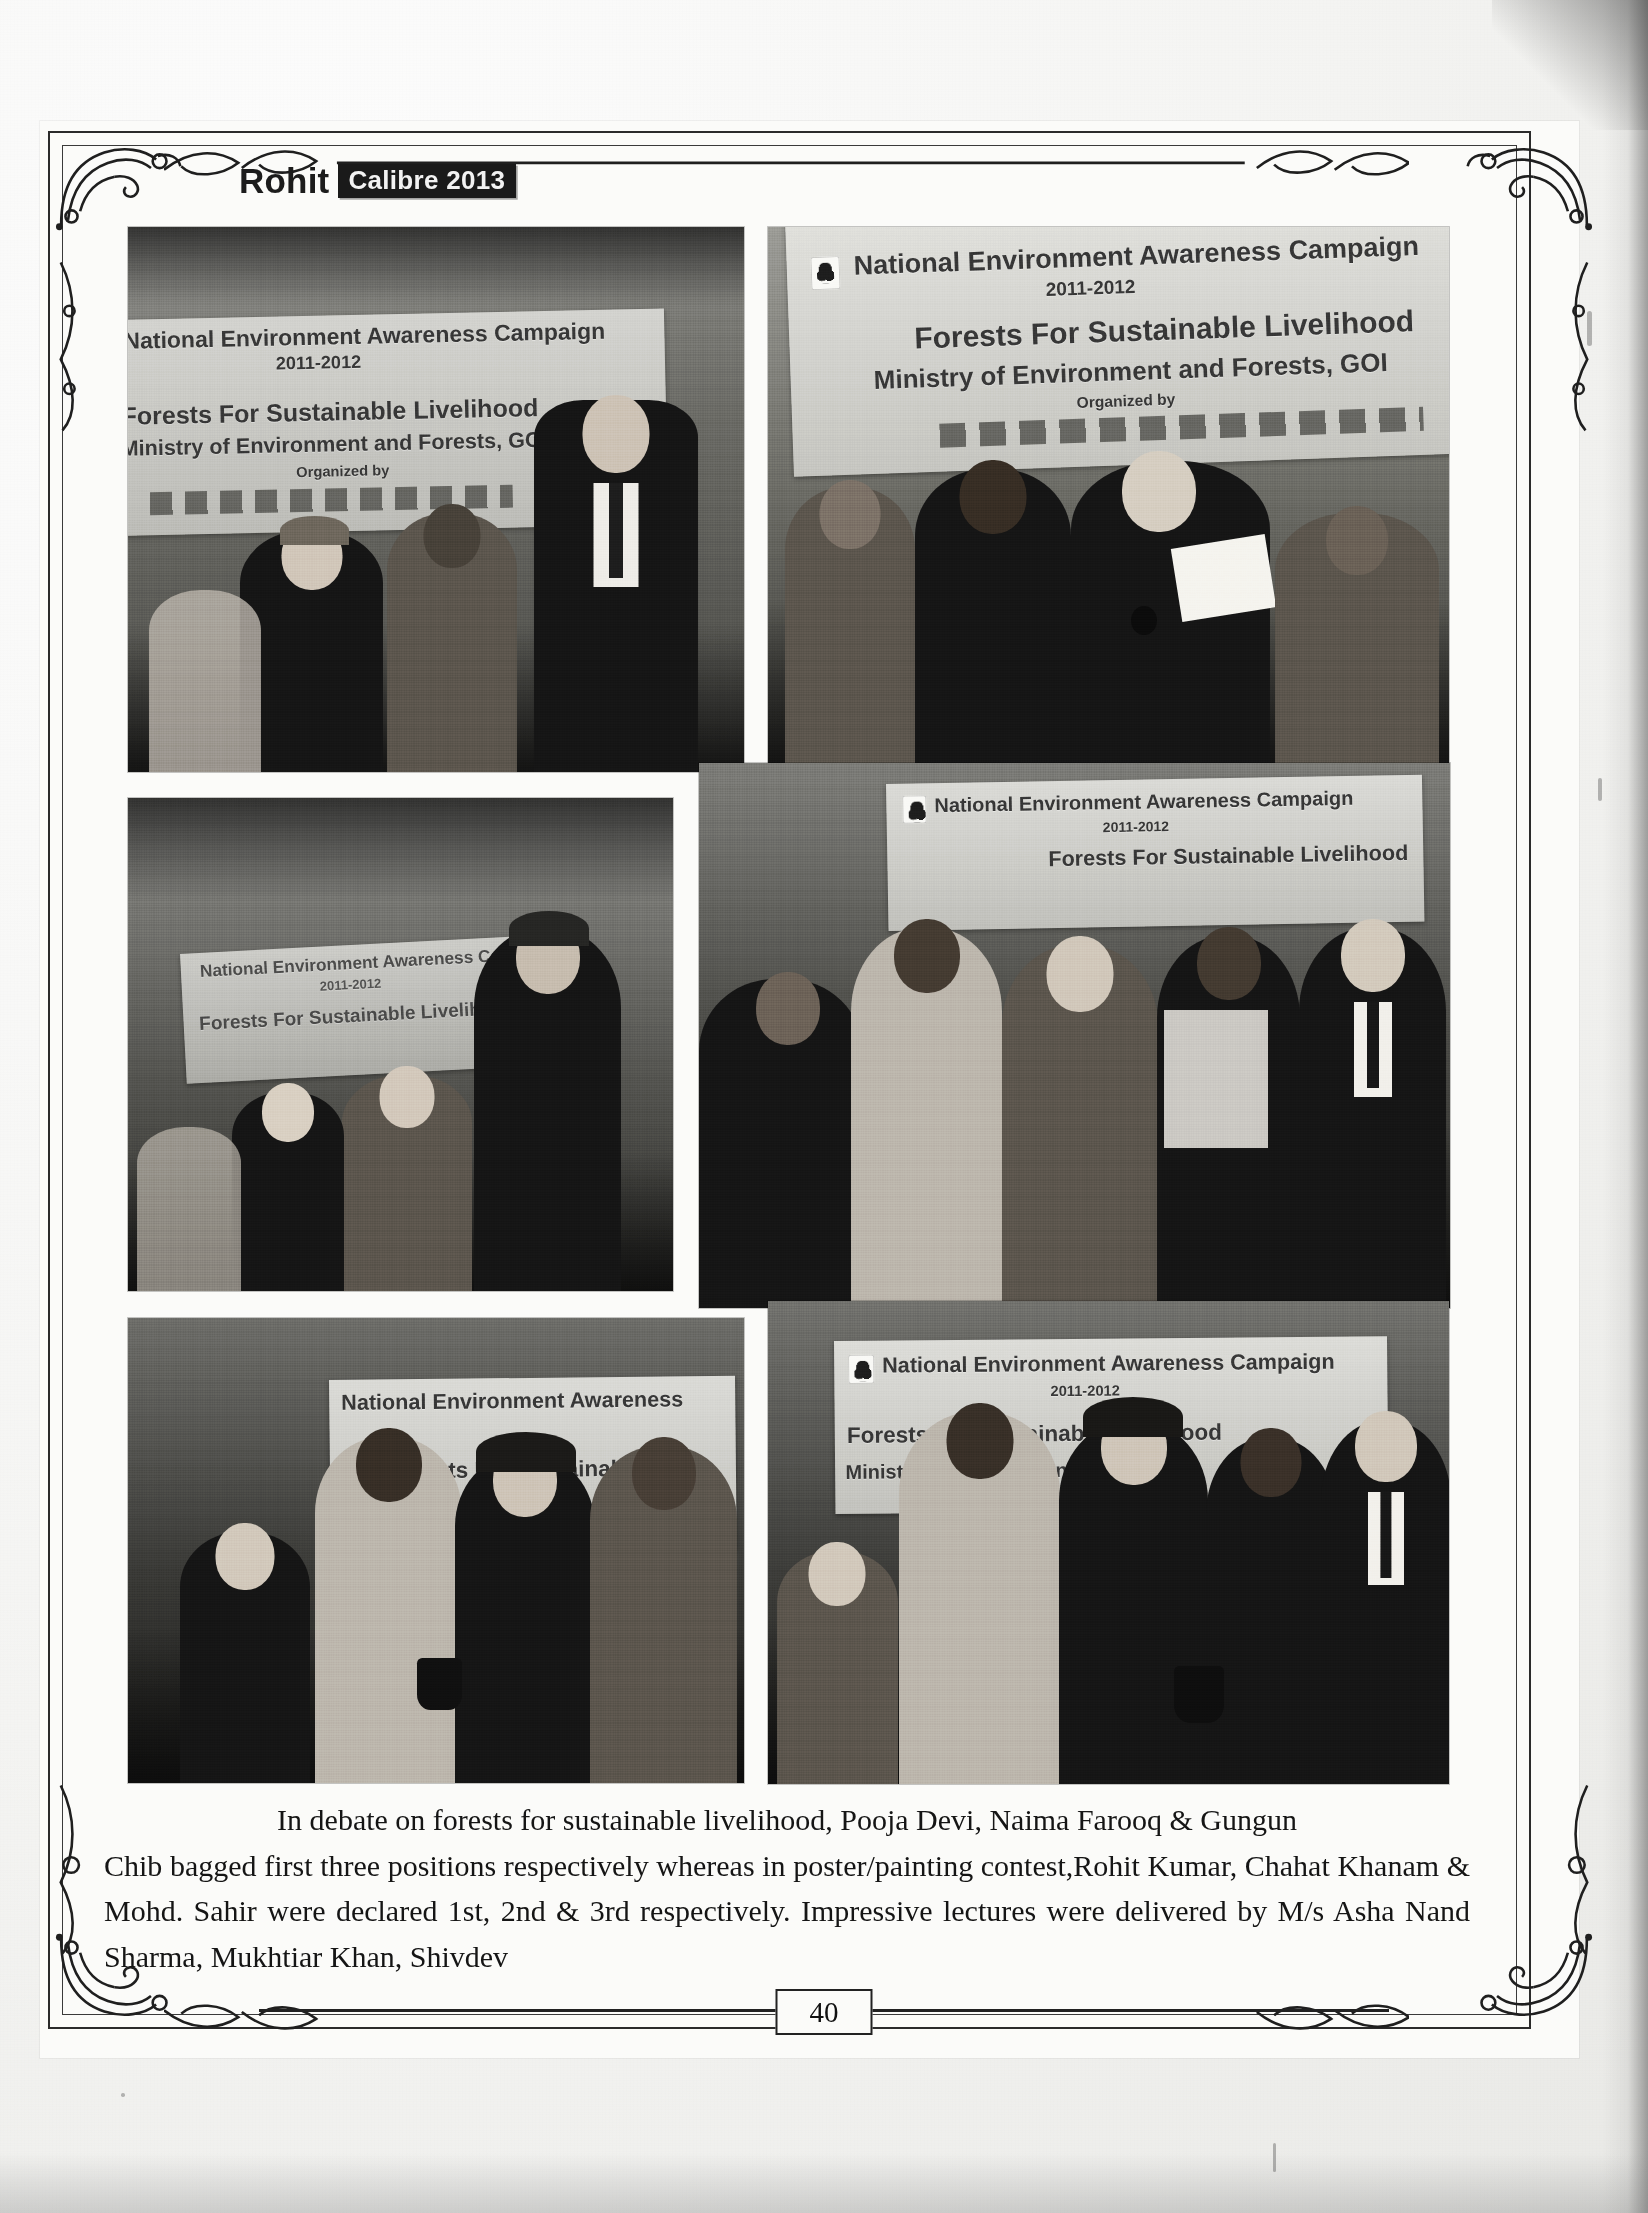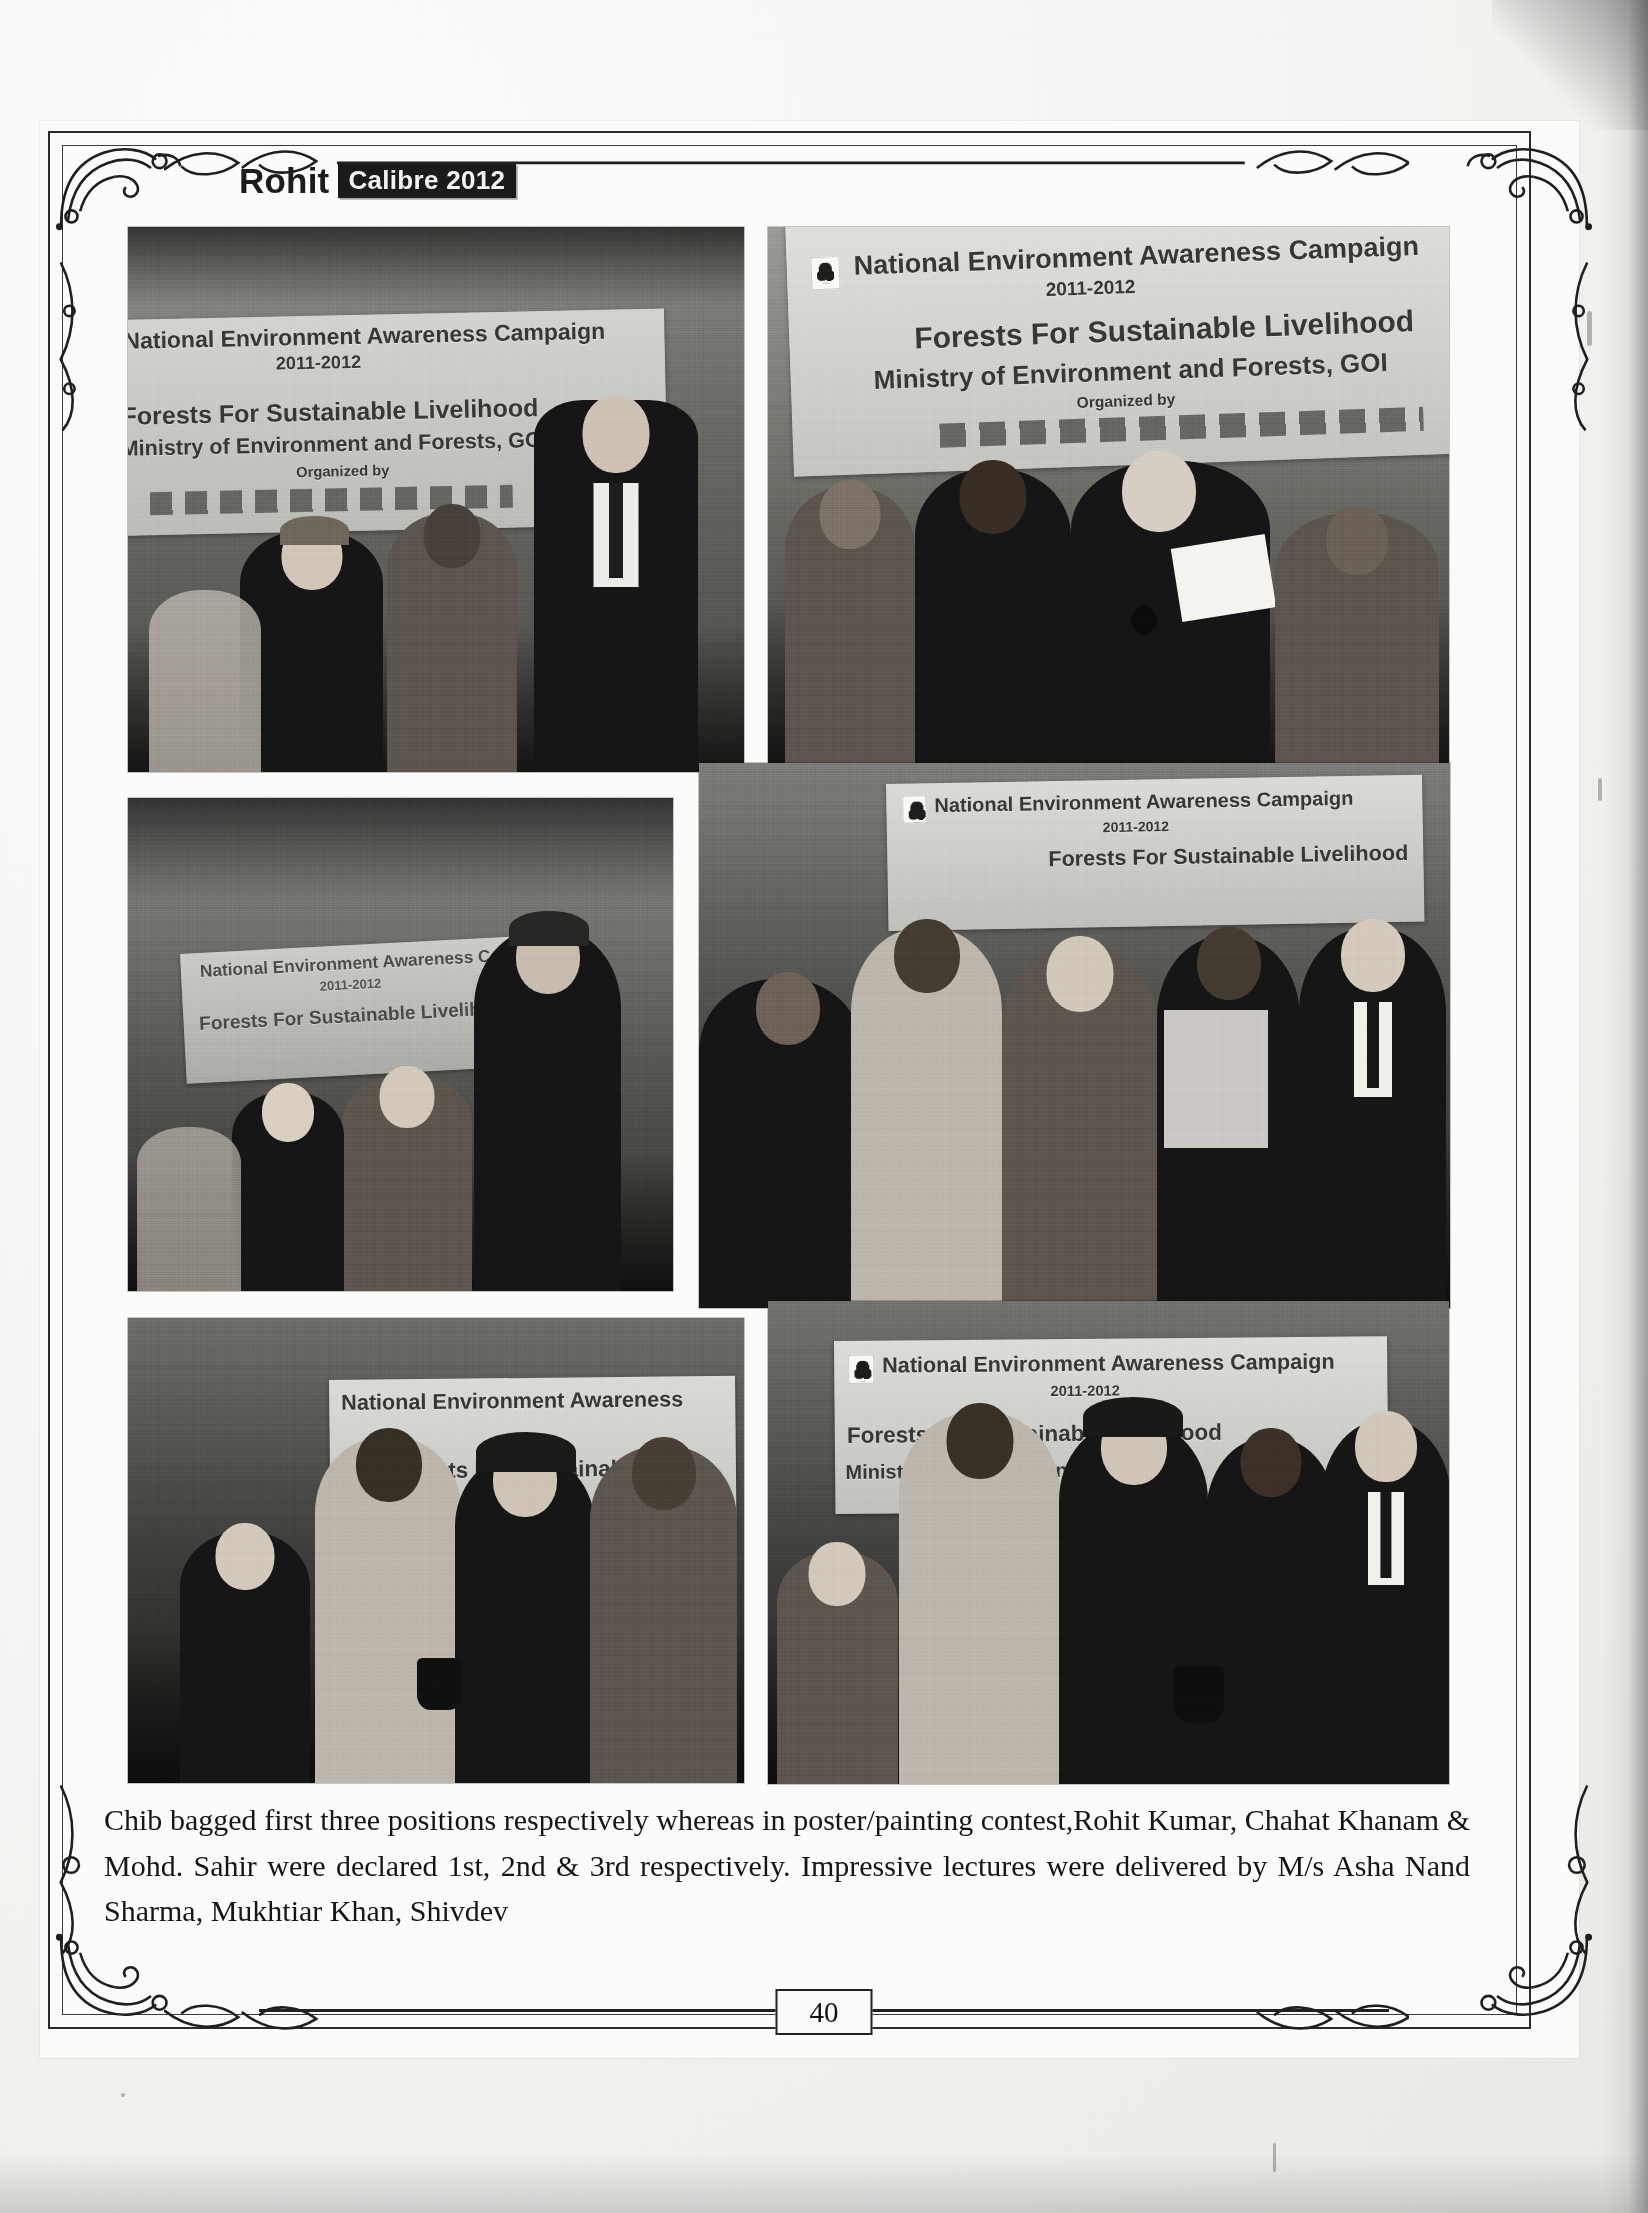--- a/index.html
+++ b/index.html
@@ -391,21 +391,21 @@
   <svg viewBox="0 0 46 200">
     <g fill="none" stroke="#1f1f1f" stroke-width="3">
       <path d="M10 4 C28 40 28 80 10 116 C28 150 28 180 12 198"></path>
       <circle cx="22" cy="96" r="9"></circle>
     </g>
   </svg>
 </div>
 
 <div id="masthead">
   <span id="masthead-youth">Rohit</span>
-  <span id="masthead-calibre">Calibre 2012</span>
+  <span id="masthead-calibre">Calibre 2013</span>
 </div>
 
 <div id="photo-grid">
 
   <div class="photo" style="left:0; top:0; width:616px; height:545px;
               background:linear-gradient(175deg,#8e8e8a 0%, #6b6b66 40%, #4a4a46 100%);">
     <div class="top-dark" style="height:78px;"></div>
     <div class="banner" style="left:-17.3px; top:93px; width:553px; height:216px; transform:rotate(-1.2deg); background:linear-gradient(180deg,#cfcfcb,#b9b9b4);">
       <div class="banner-line" style="position:absolute; left:12px; top:8.6px; font-size:23px;">National Environment Awareness Campaign</div>
       <div class="banner-line" style="position:absolute; left:164px; top:38px; font-size:18px;">2011-2012</div>
@@ -572,20 +572,21 @@
       <span style="position:absolute; left:50%; top:71px; transform:translateX(-50%); width:11.2px; height:86px; background:#1c1c1c;"></span>
     </div>
 
     <div style="position:absolute; left:406px; bottom:61px; width:50px; height:57px; background:#131313; border-radius:5.2px 5.2px 32% 32%;"></div>
     <div class="grain"></div>
   </div>
 
 </div>
 
 <div id="caption">
+  <p class="first-line">In debate on forests for sustainable livelihood, Pooja Devi, Naima Farooq &amp; Gungun</p>
   <p>Chib bagged first three positions respectively whereas in poster/painting contest,Rohit Kumar, Chahat Khanam &amp; Mohd. Sahir were declared 1st, 2nd &amp; 3rd respectively. Impressive lectures were delivered by M/s Asha Nand Sharma, Mukhtiar Khan, Shivdev</p>
 </div>
 
 <div class="pn-rule" id="pn-rule-left"></div>
 <div class="pn-rule" id="pn-rule-right"></div>
 <div id="page-number-box">40</div>
 
 <div class="speck" style="left:1587px; top:311px; width:5.2px; height:35px; border-radius:2.6px;"></div>
 <div class="speck" style="left:1598px; top:778px; width:4.3px; height:22.5px; border-radius:2.6px;"></div>
 <div class="speck" style="left:1273px; top:2143px; width:2.6px; height:29px; border-radius:1.7px;"></div>

